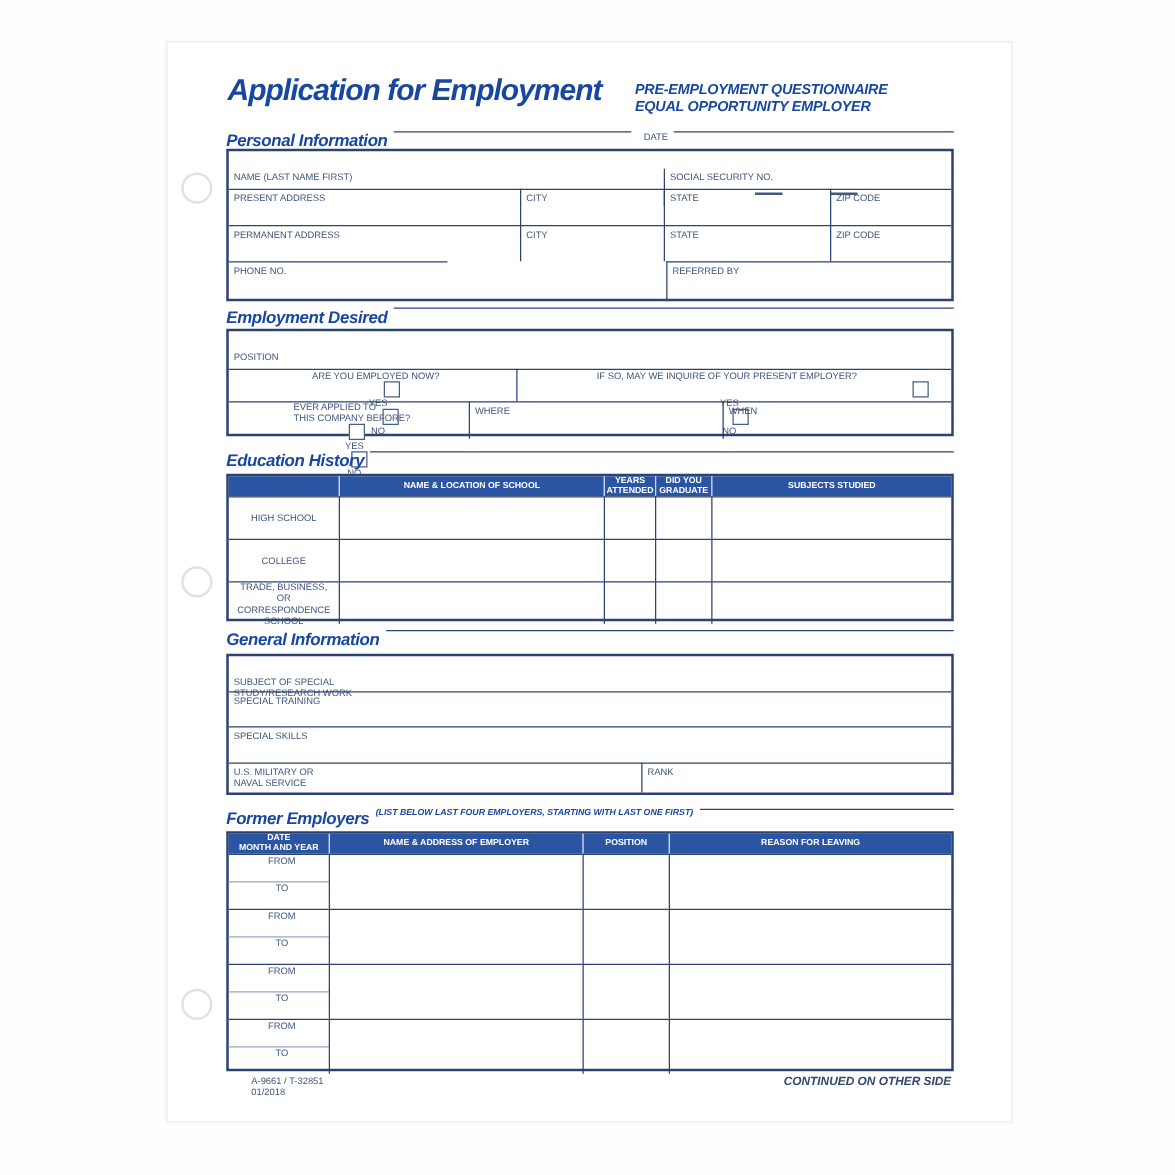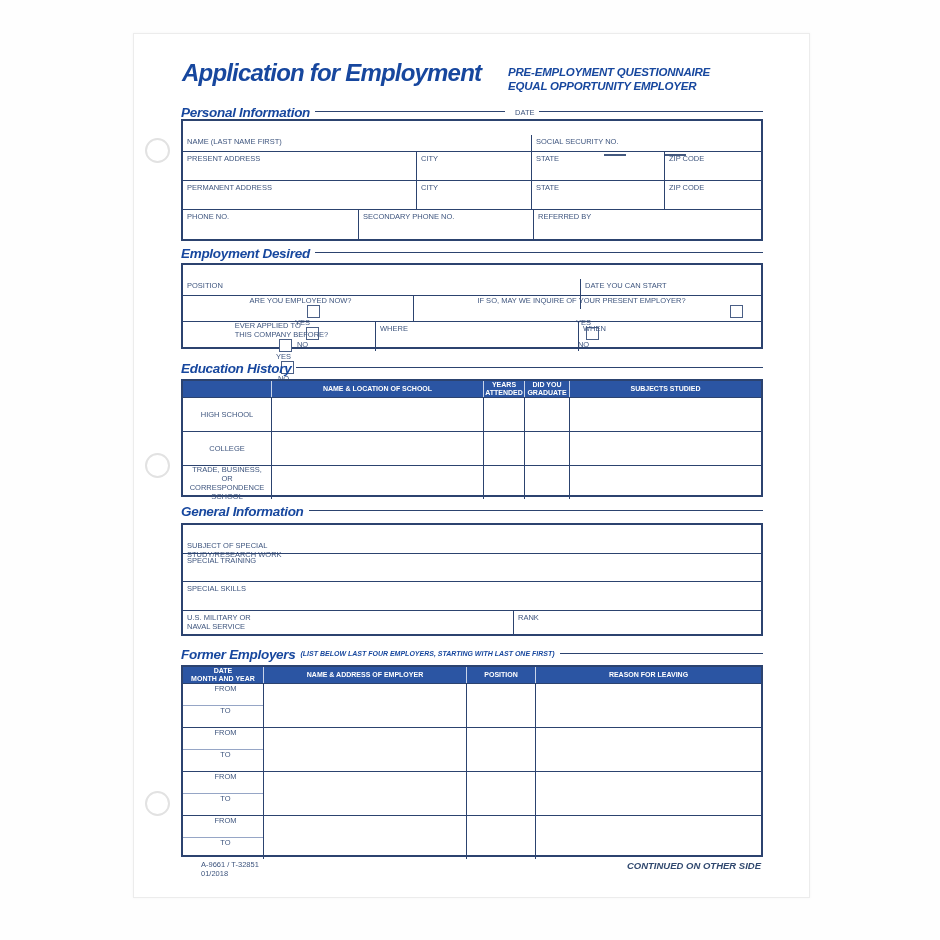--- a/index.html
+++ b/index.html
@@ -15,21 +15,21 @@
     font-family:"Liberation Sans",sans-serif;}
   .paper{position:absolute;left:133px;top:33px;width:677px;height:865px;
     background:#fff;border:1px solid var(--edge);box-shadow:0 0 3px rgba(0,0,0,.04);}
   .hole{position:absolute;width:25px;height:25px;border-radius:50%;
     border:2px solid #e2e2e2;background:#fff;}
   .title{position:absolute;left:48px;top:25px;font-style:italic;font-weight:700;
     font-size:24px;letter-spacing:-.8px;color:var(--blue);white-space:nowrap;}
   .subtitle{position:absolute;left:374px;top:32px;font-style:italic;font-weight:700;
     font-size:11.5px;line-height:13.5px;letter-spacing:-.2px;color:var(--blue);white-space:nowrap;}
   .sec-head{position:absolute;left:47px;width:582px;height:15px;display:flex;
-    align-items:center;}
+    align-items:flex-start;}
   .sh-text{font-style:italic;font-weight:700;font-size:13.5px;letter-spacing:-.3px;
     color:var(--blue);white-space:nowrap;}
   .sh-note{font-style:italic;font-weight:700;font-size:7px;color:var(--blue);
     margin:0 0 2px 5px;white-space:nowrap;}
   .rule{flex:1 1 auto;border-bottom:1.5px solid var(--navy);margin:0 0 2px 5px;}
   .date-lbl{font-size:7.5px;color:var(--label);margin:0 0 1px 10px;}
   .tbl{position:absolute;border:2px solid var(--navy);background:#fff;}
   .cell{position:absolute;border-left:1px solid var(--navy);border-top:1px solid var(--navy);}
   .nbl{border-left:none;} .nbt{border-top:none;margin-top:14px;}
   .thin-top{border-top:1px solid var(--thin);}
@@ -107,39 +107,33 @@
     <div class="cell" style="left:348px;top:59px;width:133px;height:29px">
       <span class="lbl">STATE</span>
     </div>
     <div class="cell" style="left:481px;top:59px;right:0;height:29px">
       <span class="lbl">ZIP CODE</span>
     </div>
 
     <div class="cell nbl" style="left:0;top:88px;width:175px;height:31px">
       <span class="lbl">PHONE NO.</span>
     </div>
-    <div class="cell" style="left:175px;top:88px;width:175px;height:32px">
-      <span class="lbl">SECONDARY PHONE NO.</span>
-    </div>
     <div class="cell" style="left:350px;top:88px;right:0;height:32px">
       <span class="lbl">REFERRED BY</span>
     </div>
   </div>
 
   <div class="sec-head" style="top:212px">
     <span class="sh-text">Employment Desired</span>
     <span class="rule"></span>
   </div>
 
   <div class="tbl" style="left:47px;top:229px;width:582px;height:86px">
     <div class="cell nbl nbt" style="left:0;top:0;width:397px;height:30px">
       <span class="lbl">POSITION</span>
-    </div>
-    <div class="cell nbt" style="left:397px;top:0;right:0;height:30px">
-      <span class="lbl">DATE YOU CAN START</span>
     </div>
 
     <div class="cell nbl flexcell" style="left:0;top:30px;width:230px;height:26px;padding-left:5px">
       <span class="lbl-inline">ARE YOU EMPLOYED NOW?</span>
       <span class="cb" style="margin-left:26px"></span>
       <span class="cbl">YES</span>
       <span class="cb" style="margin-left:24px"></span>
       <span class="cbl">NO</span>
     </div>
     <div class="cell flexcell" style="left:230px;top:30px;right:0;height:26px;padding:0 18px 0 6px">

